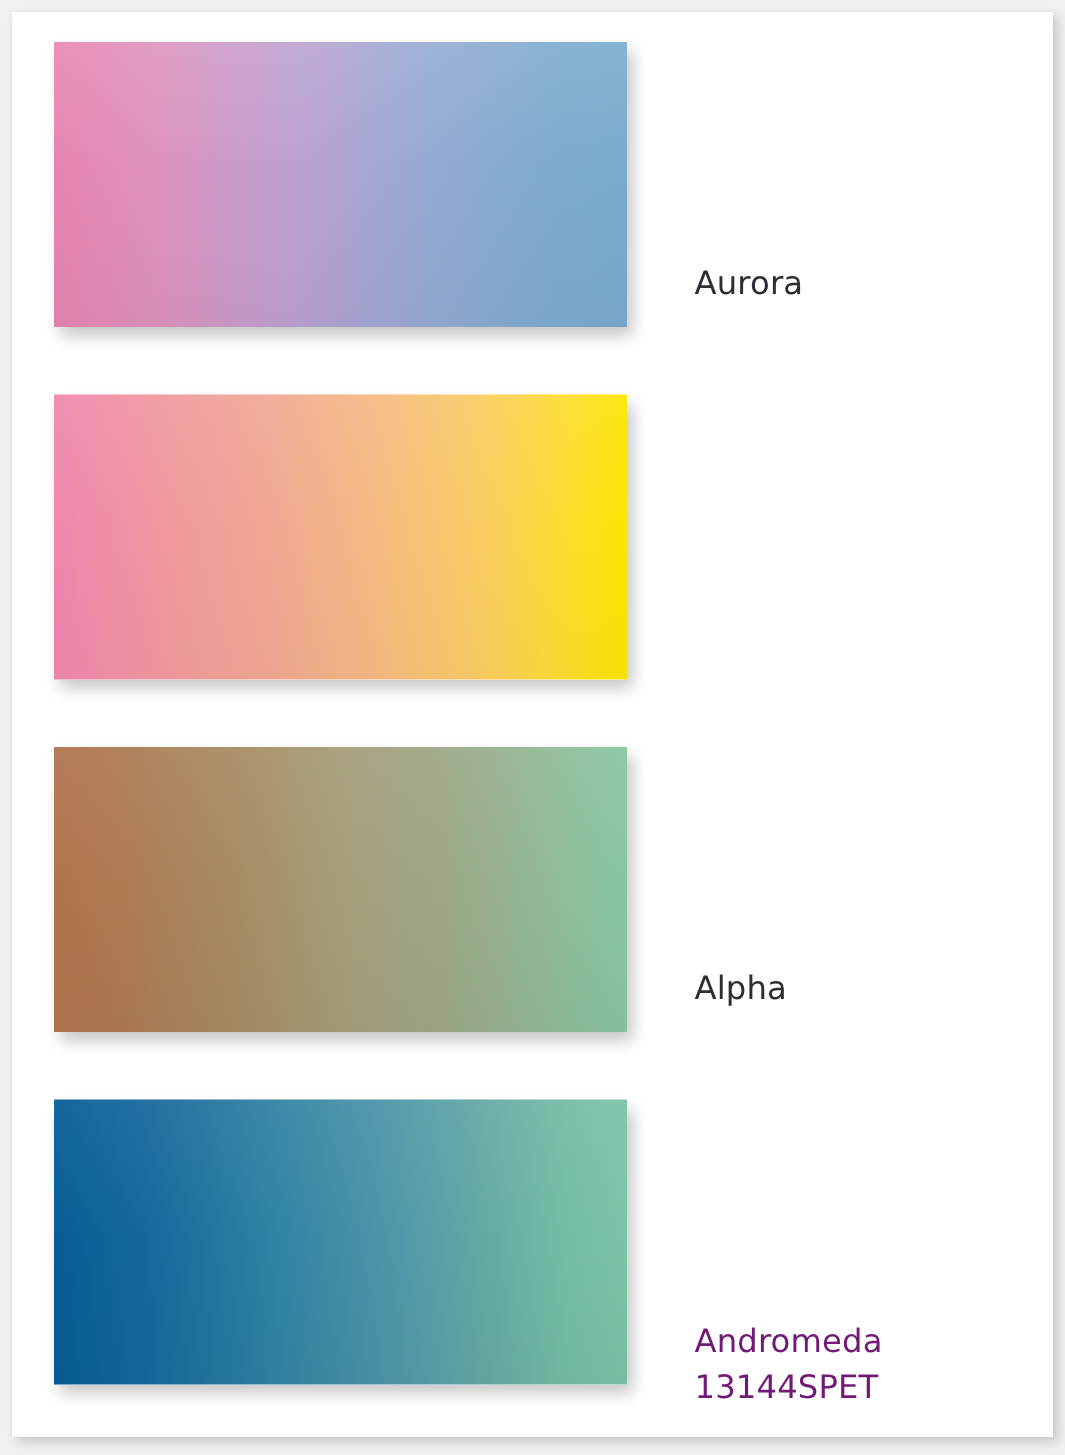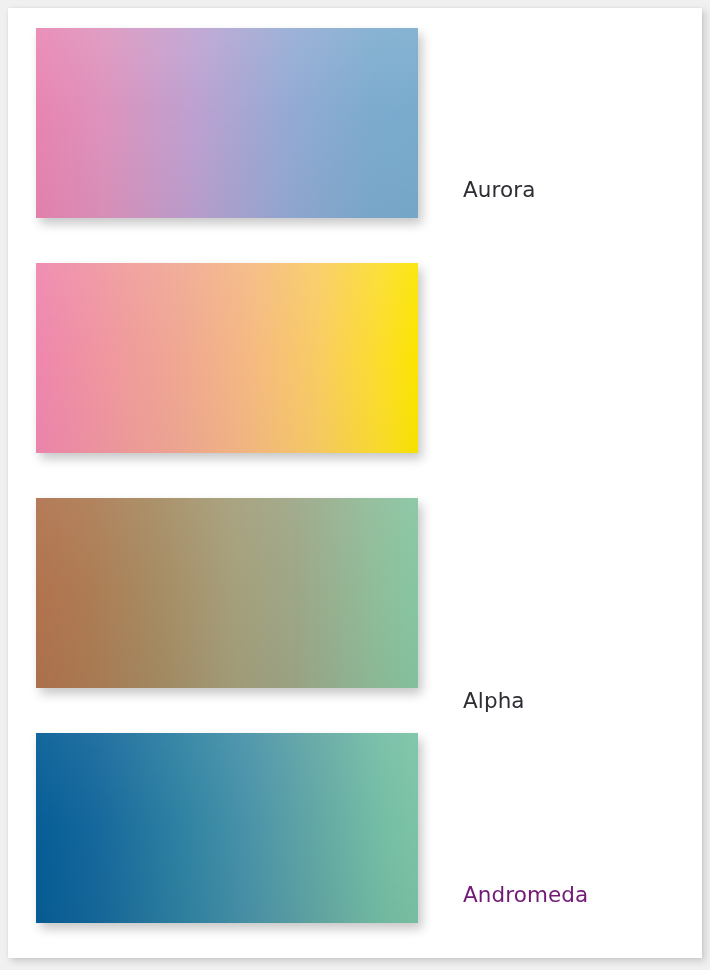--- a/index.html
+++ b/index.html
@@ -66,21 +66,21 @@
     line-height: 31px;
     font-weight: 400;
     letter-spacing: 0.1px;
     white-space: nowrap;
   }
   .swatch-name { display: block; }
   .swatch-code { display: block; }
 
   
   #swatch-row-0 .swatch-label { top: 146px; }
-  #swatch-row-1 .swatch-label { top: 381px; margin-top: 41px; }
+  #swatch-row-1 .swatch-label { top: 381px; }
   #swatch-row-2 .swatch-label { top: 381px; }
 </style>
 </head>
 <body style="background: rgb(240, 240, 240);">
 
 <div id="palette-page" style="background: rgb(255, 255, 255);">
 
   <div class="swatch-row" id="swatch-row-0">
     <div class="swatch-chip">
       <div class="grad" style="background-image: linear-gradient(90deg, rgb(232, 132, 177) 0%, rgb(221, 147, 189) 18%, rgb(188, 161, 209) 42%, rgb(148, 170, 212) 66%, rgb(124, 171, 206) 88%, rgb(121, 171, 205) 100%);"></div>
@@ -101,20 +101,21 @@
     </div>
   </div>
 
   <div class="swatch-row" id="swatch-row-2">
     <div class="swatch-chip">
       <div class="grad" style="background-image: linear-gradient(90deg, rgb(177, 115, 78) 0%, rgb(173, 124, 84) 14%, rgb(166, 140, 99) 32%, rgb(165, 159, 123) 52%, rgb(157, 167, 135) 68%, rgb(144, 188, 153) 88%, rgb(135, 198, 162) 100%);"></div>
       <div class="grad-v" style="background-image: linear-gradient(rgba(255, 255, 255, 0.06) 0%, rgba(255, 255, 255, 0) 50%, rgba(0, 0, 0, 0.03) 100%);"></div>
     </div>
     <div class="swatch-label" style="color: #701a75;">
       <span class="swatch-name">Andromeda</span>
+      <span class="swatch-code">13144SPET</span>
     </div>
   </div>
 
   <div class="swatch-row" id="swatch-row-3">
     <div class="swatch-chip">
       <div class="grad" style="background-image: linear-gradient(90deg, rgb(5, 94, 150) 0%, rgb(22, 104, 156) 16%, rgb(49, 132, 163) 40%, rgb(74, 147, 169) 56%, rgb(99, 168, 164) 74%, rgb(116, 189, 165) 90%, rgb(124, 195, 166) 100%);"></div>
       <div class="grad-v" style="background-image: linear-gradient(rgba(255, 255, 255, 0.06) 0%, rgba(255, 255, 255, 0) 50%, rgba(0, 0, 0, 0.03) 100%);"></div>
     </div>
 
   </div>

